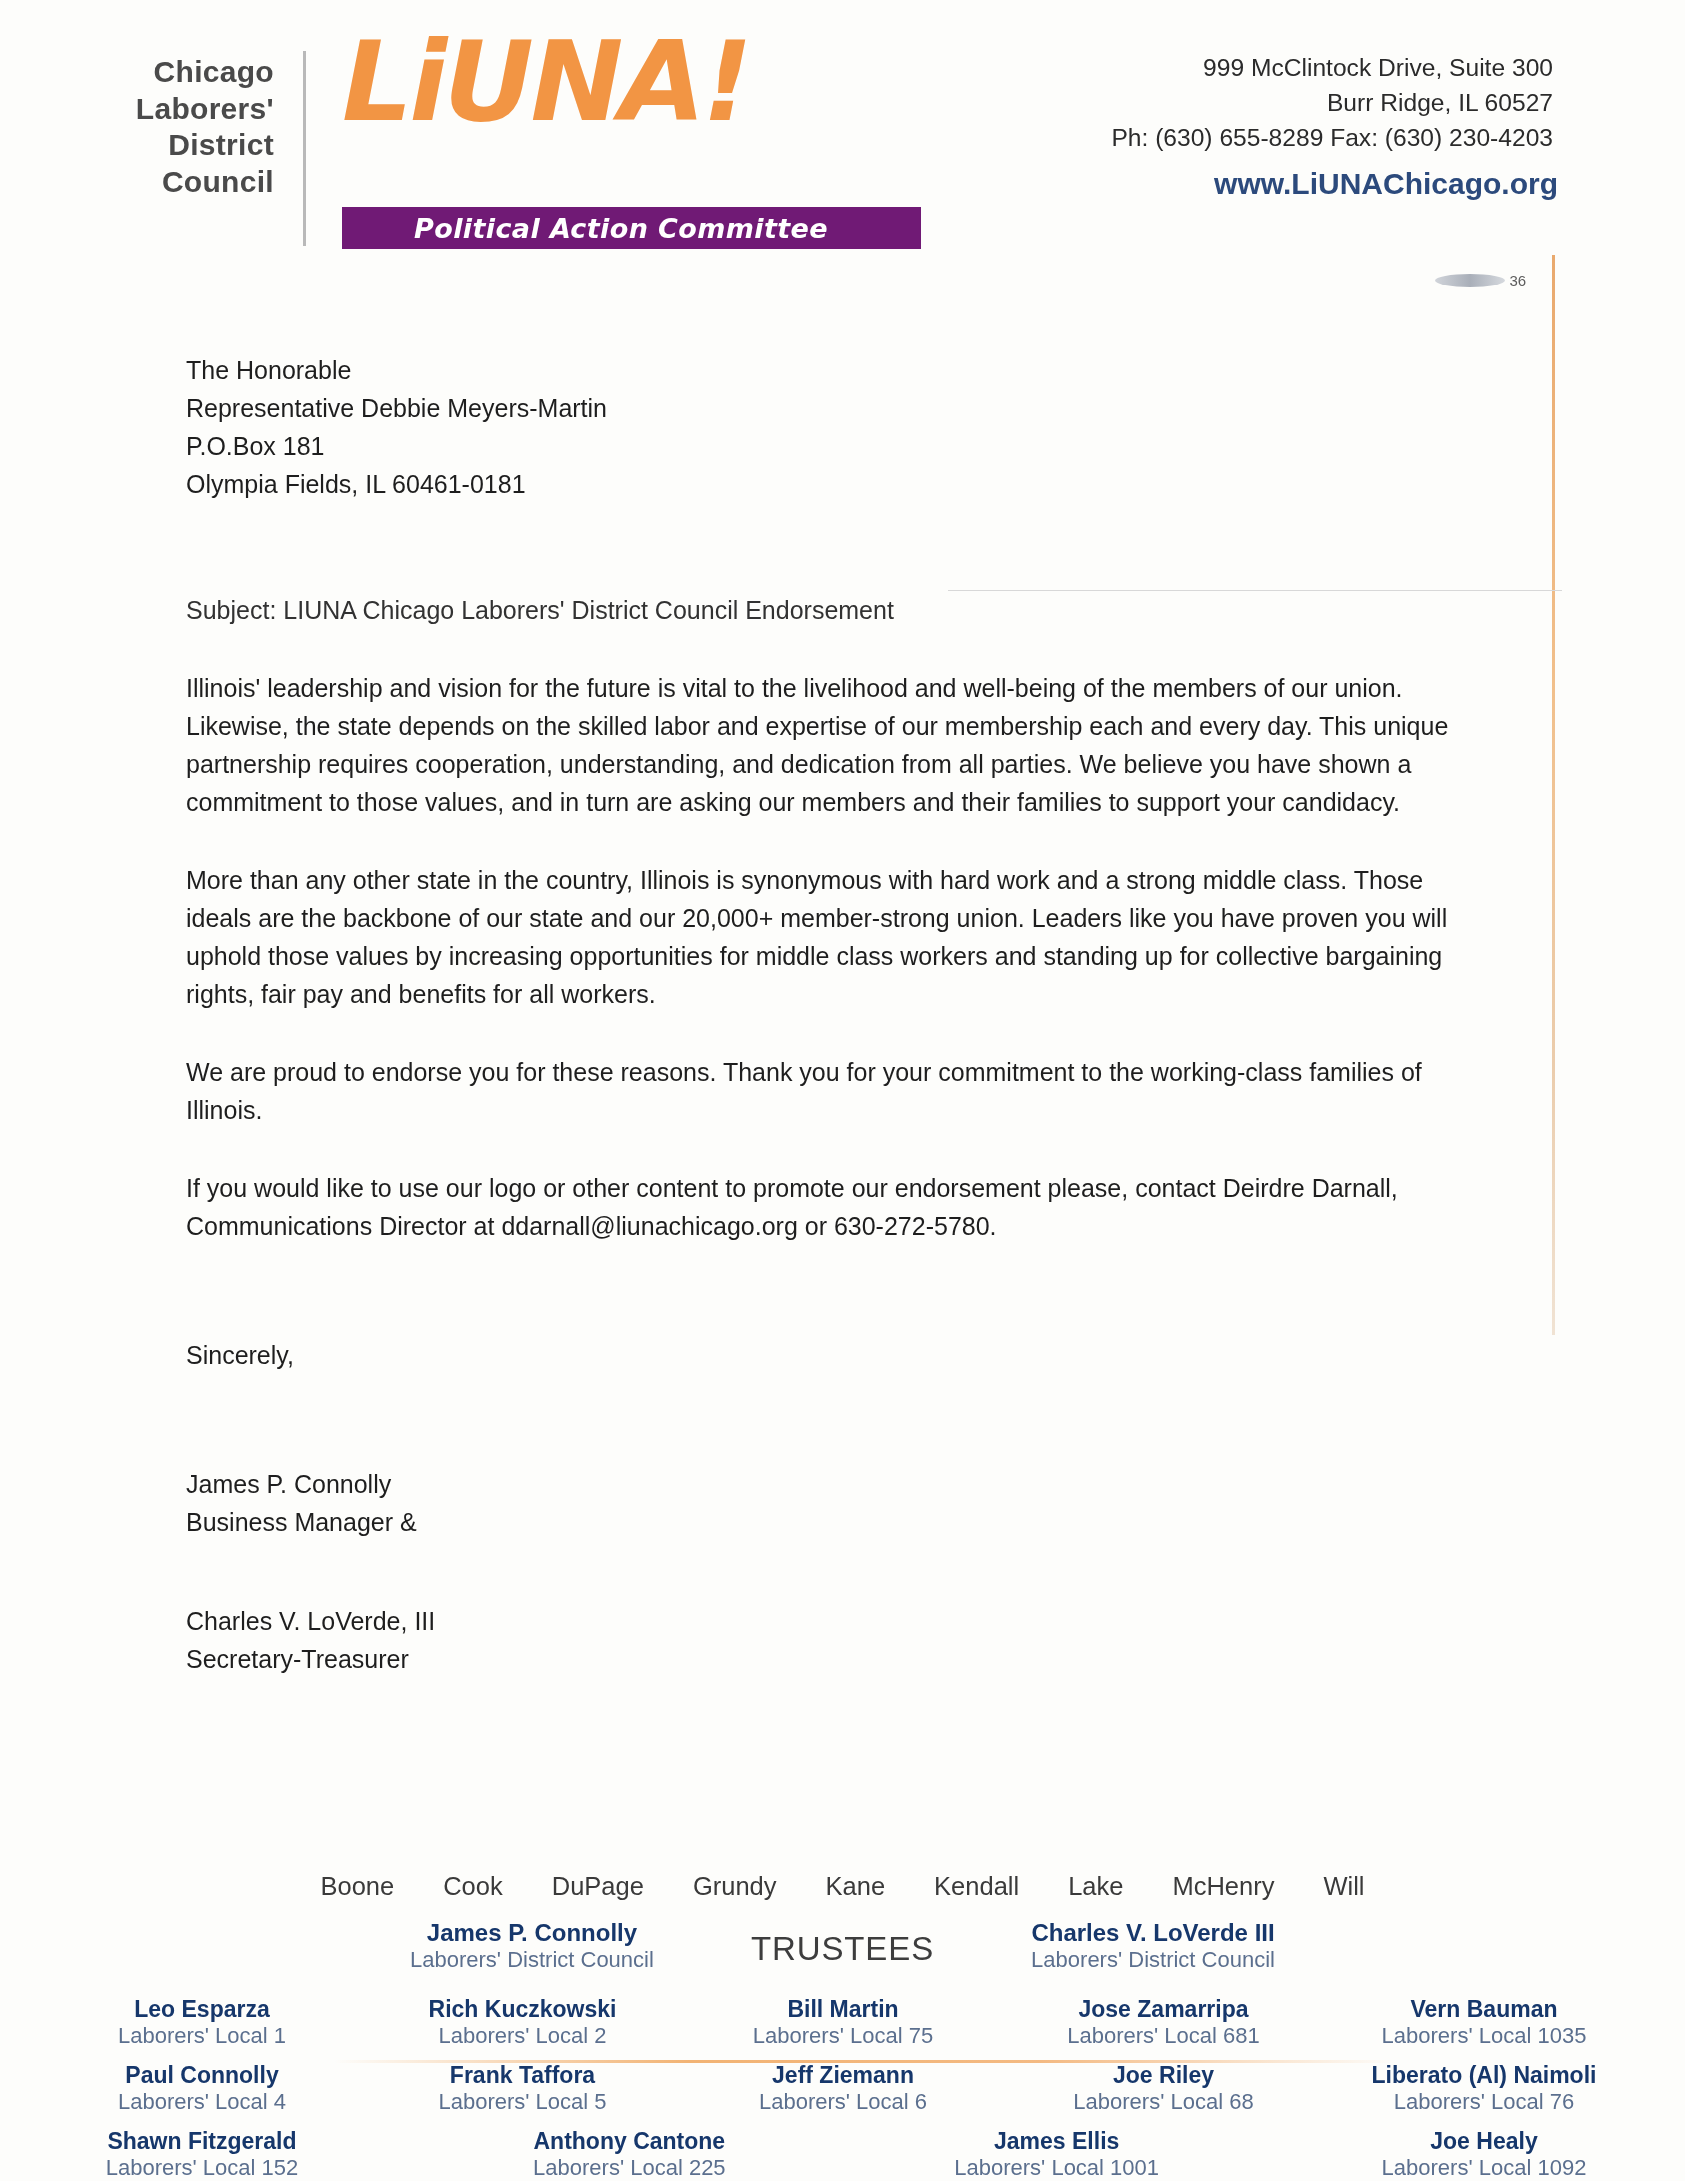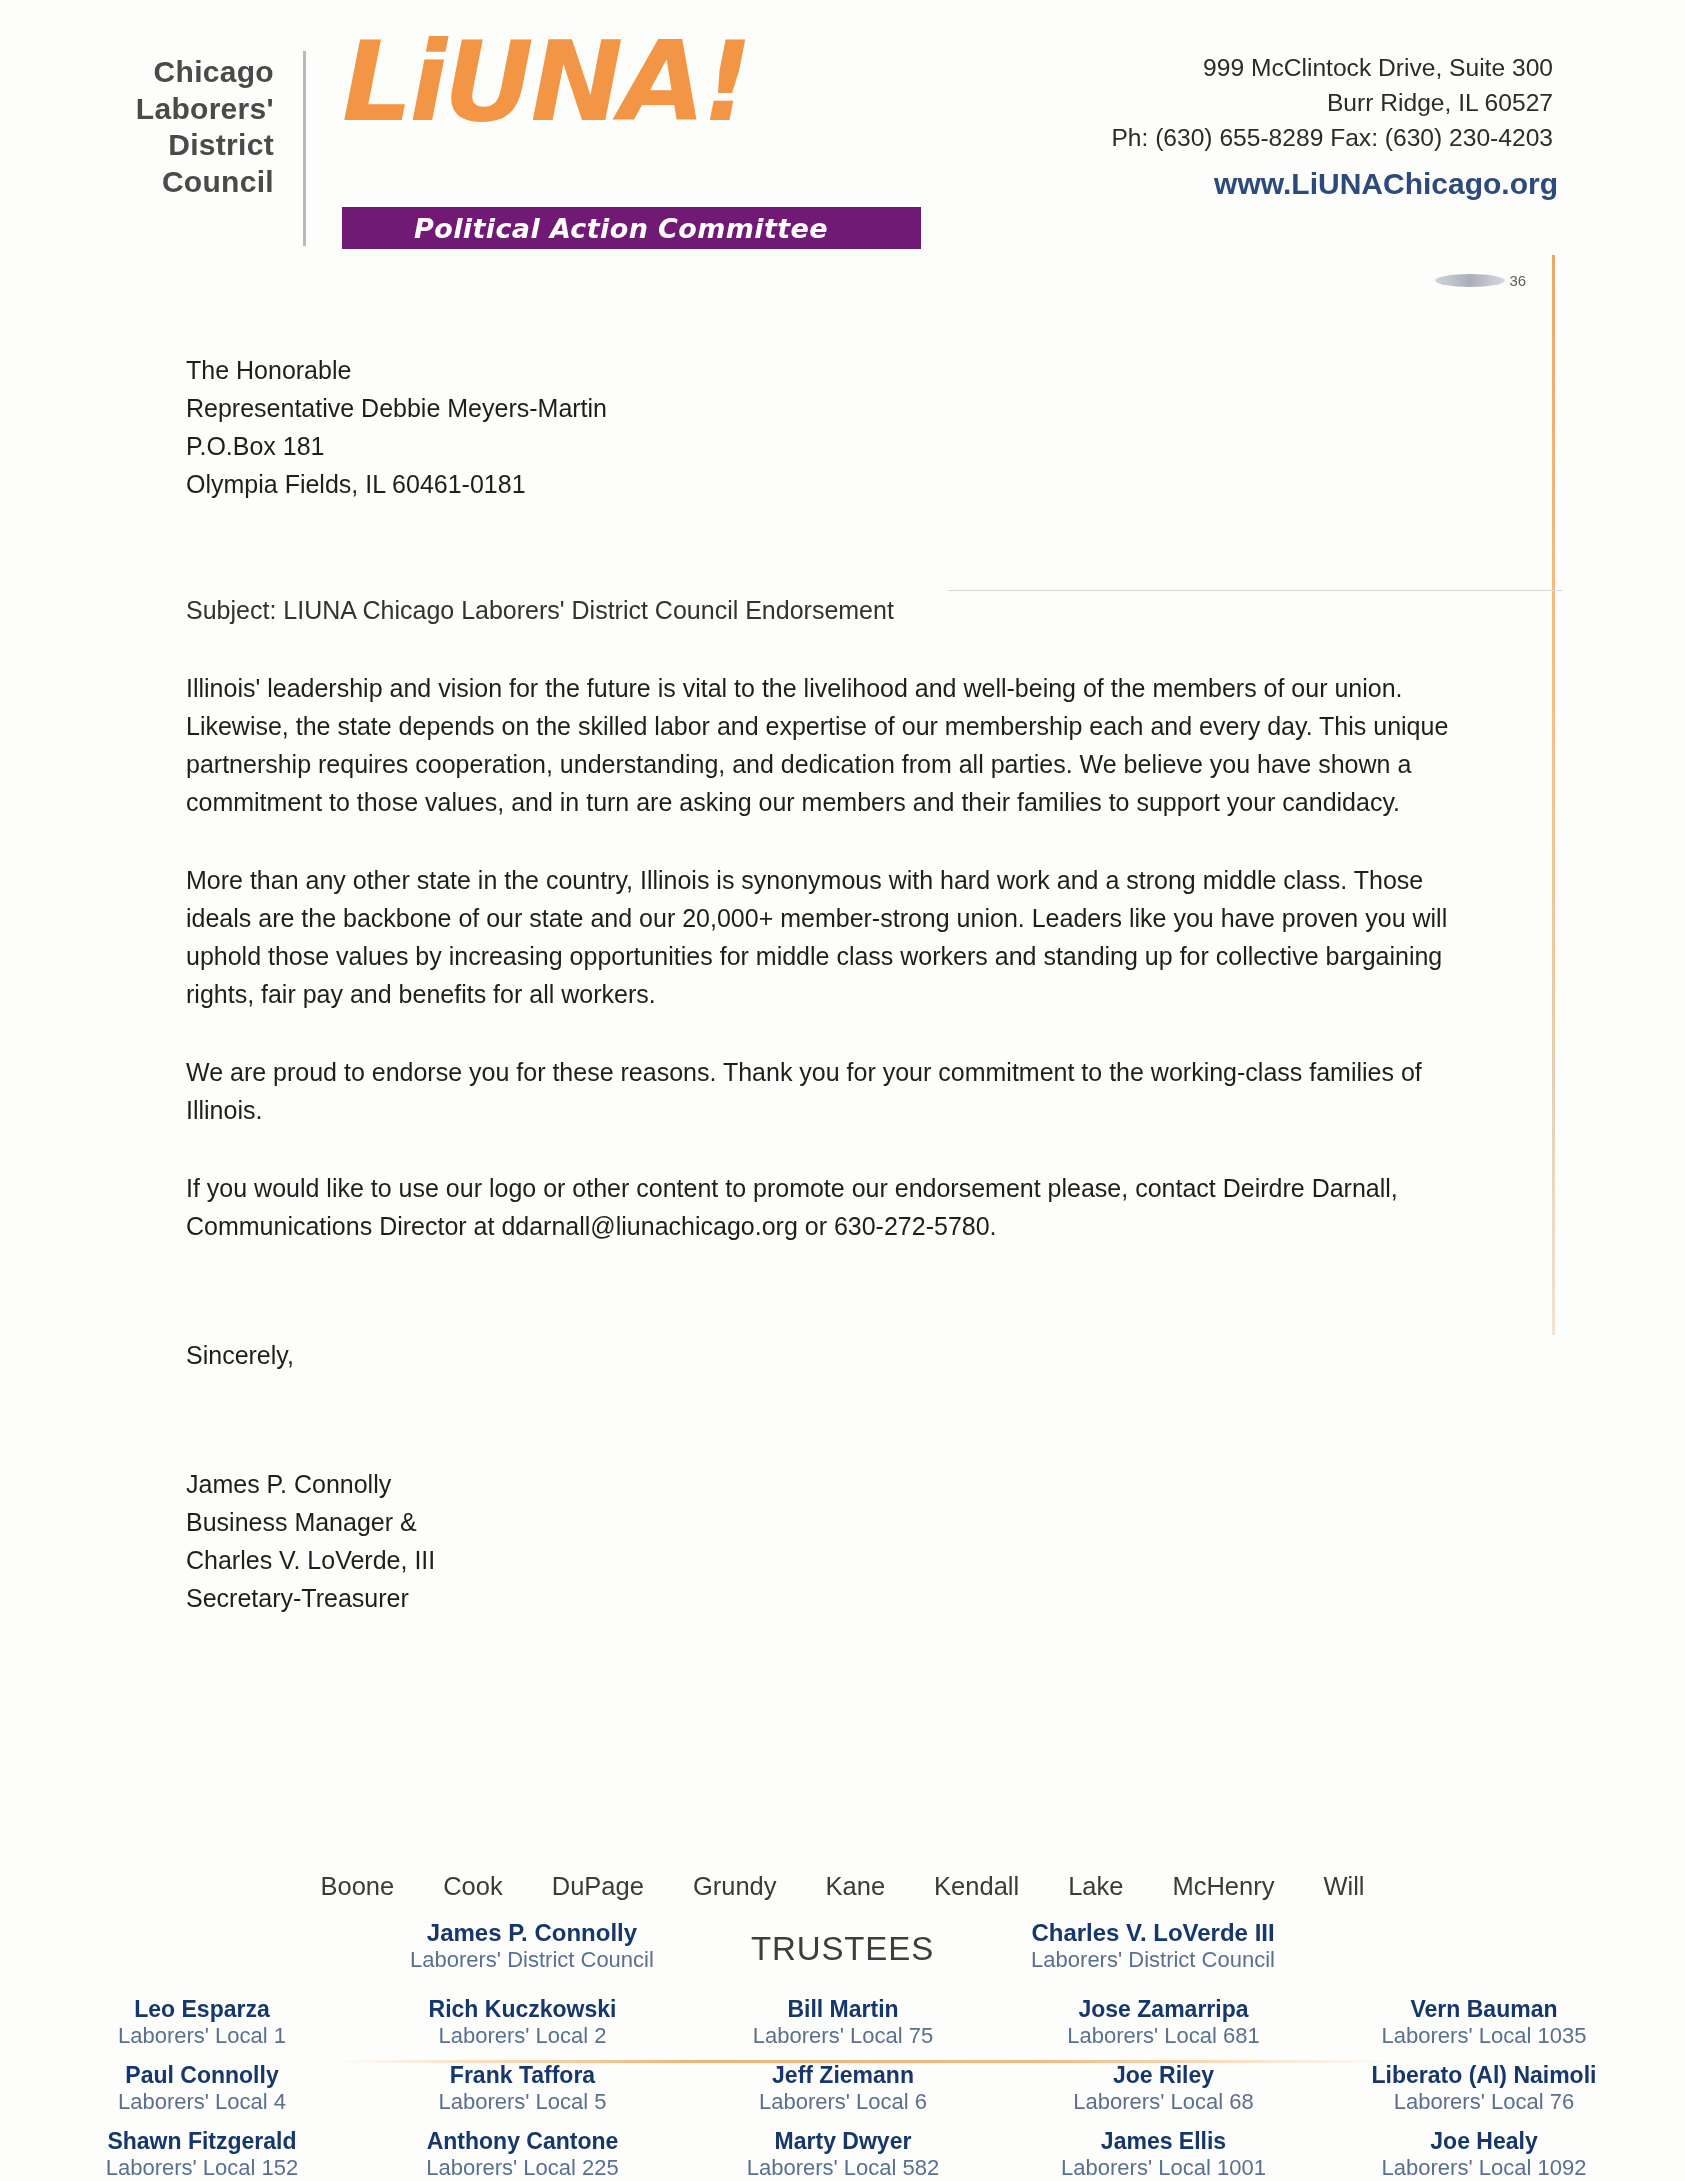--- a/index.html
+++ b/index.html
@@ -152,21 +152,21 @@
   .recipient div { white-space: pre; }
   .subject {
     margin-top: 88px;
     color: #2b2b2b;
     filter: contrast(0.92);
   }
   .salutation { margin-top: 49px; }
   .para { margin-top: 40px; }
   .sincerely { margin-top: 91px; }
   .sig-block { margin-top: 91px; }
-  .sig-block2 { }
+  .sig-block2 { margin-top: 61px; }
 
   
   .footer {
     position: absolute;
     left: 0;
     bottom: 0;
     width: 1626px;
     height: 325px;
   }
   .counties {
@@ -380,24 +380,20 @@
         <div class="trustee-row">
           <div class="trustee">
             <div class="nm">Shawn Fitzgerald</div>
             <div class="lc">Laborers' Local 152</div>
           </div>
           <div class="trustee">
             <div class="nm">Anthony Cantone</div>
             <div class="lc">Laborers' Local 225</div>
           </div>
           <div class="trustee">
-            <div class="nm">Marty Dwyer</div>
-            <div class="lc">Laborers' Local 582</div>
-          </div>
-          <div class="trustee">
             <div class="nm">James Ellis</div>
             <div class="lc">Laborers' Local 1001</div>
           </div>
           <div class="trustee">
             <div class="nm">Joe Healy</div>
             <div class="lc">Laborers' Local 1092</div>
           </div>
         </div>
       </div>
   </div>

